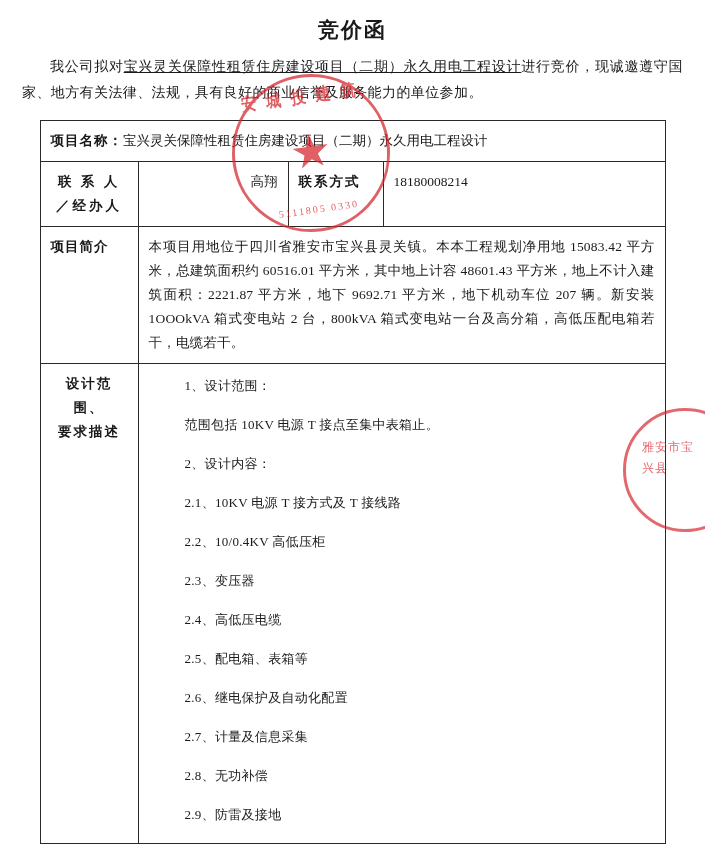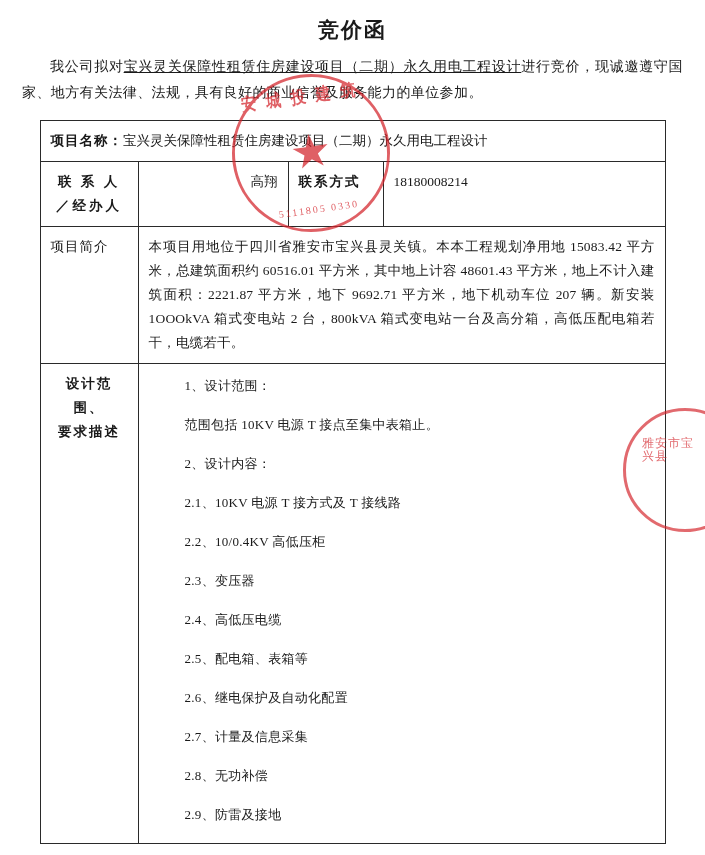--- a/index.html
+++ b/index.html
@@ -49,21 +49,21 @@
   }
   table.main td {
     border: 1px solid #2a2a2a;
     padding: 8px 10px;
     font-size: 13.5px;
     line-height: 24px;
     vertical-align: top;
   }
   td.label-wide {
     width: 98px;
-    font-weight: normal;
+    font-weight: bold;
     letter-spacing: 1px;
     vertical-align: middle;
   }
   .row-name td, .row-buyer td {
     height: 22px;
     vertical-align: middle;
   }
   .cell-inline-label {
     font-weight: bold;
     letter-spacing: 1px;
@@ -167,21 +167,21 @@
     border: 3px solid #d4232a;
     opacity: 0.68;
   }
   .seal-right .txt {
     position: absolute;
     left: 16px;
     top: 26px;
     width: 52px;
     font-size: 12px;
     color: #d4232a;
-    line-height: 13px;
+    line-height: 21px;
     letter-spacing: 1px;
   }
   .seal-tilt {
     transform: rotate(-8deg);
   }
 </style>
 </head>
 <body>
 
 <div class="page">

